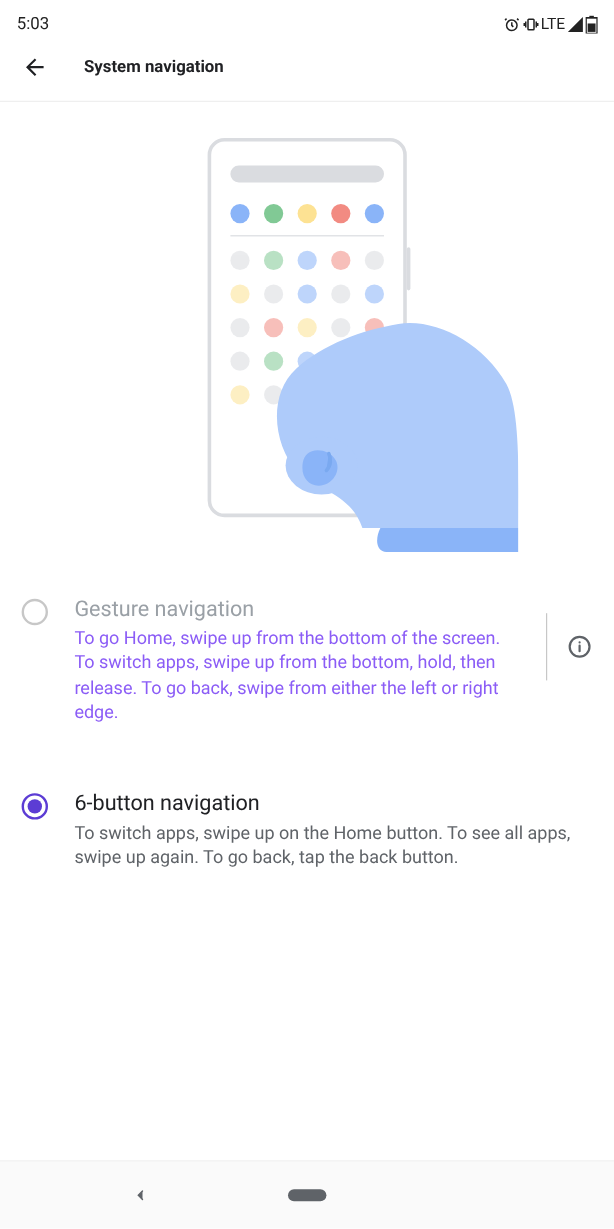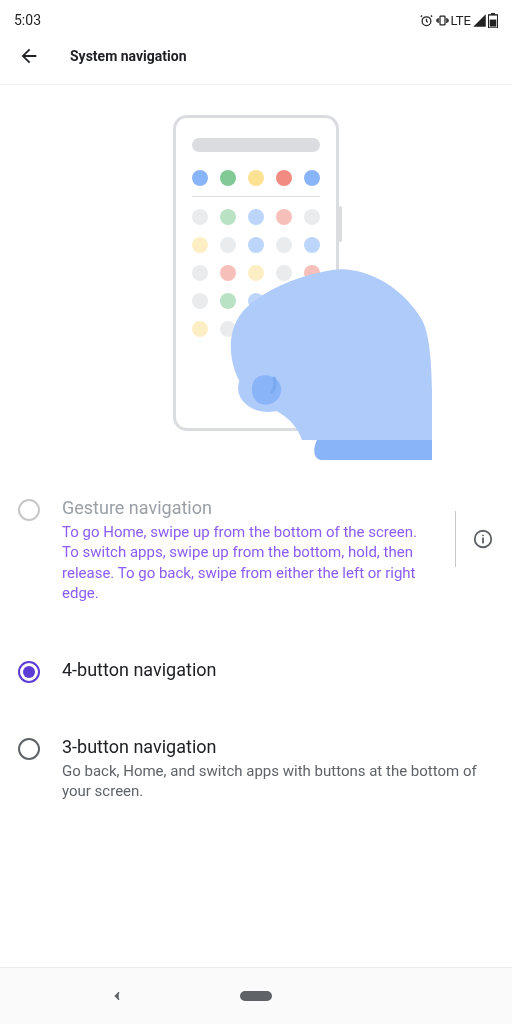--- a/index.html
+++ b/index.html
@@ -150,31 +150,25 @@
             <line x1="12" y1="8" x2="12" y2="8" stroke-linecap="round"></line>
             <line x1="12" y1="11" x2="12" y2="16" stroke-linecap="round"></line>
           </svg>
       </span>
     </div>
   </div>
 
   <div class="opt" style="margin-top:26px">
     <span class="radio sel"></span>
     <div class="opt-body">
-      <div class="opt-title">4-button navigation</div>
+      <div class="opt-title">6-button navigation</div>
+      <div class="opt-desc">To switch apps, swipe up on the Home button. To see all apps, swipe up again. To go back, tap the back button.</div>
     </div>
   </div>
 
-  <div class="opt" style="margin-top:22px">
-    <span class="radio"></span>
-    <div class="opt-body">
-      <div class="opt-title">3-button navigation</div>
-      <div class="opt-desc">Go back, Home, and switch apps with buttons at the bottom of your screen.</div>
-    </div>
-  </div>
 
 </div>
 
 <div class="navbar-line"></div>
 <div class="navbar">
   <span class="nav-back">
     <svg viewBox="0 0 24 24">
         <path fill="#5f6368" d="M15 6l-6 6 6 6" stroke="#5f6368" stroke-width="2" stroke-linecap="round"></path>
       </svg>
   </span>

